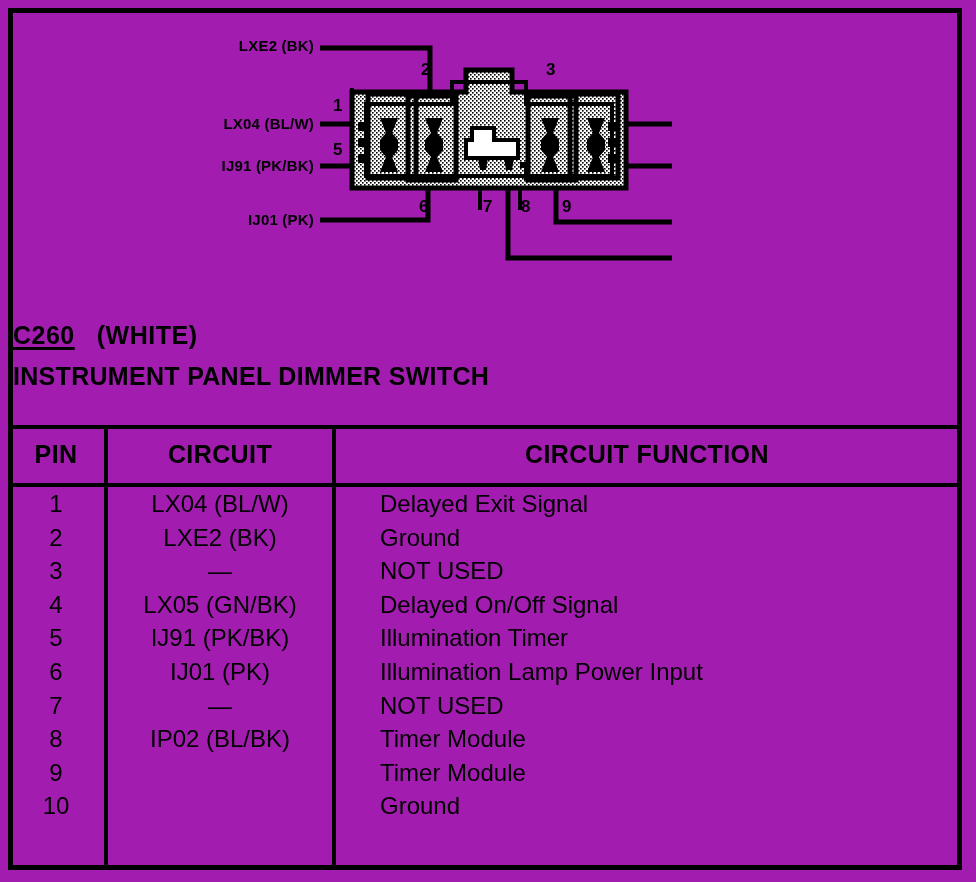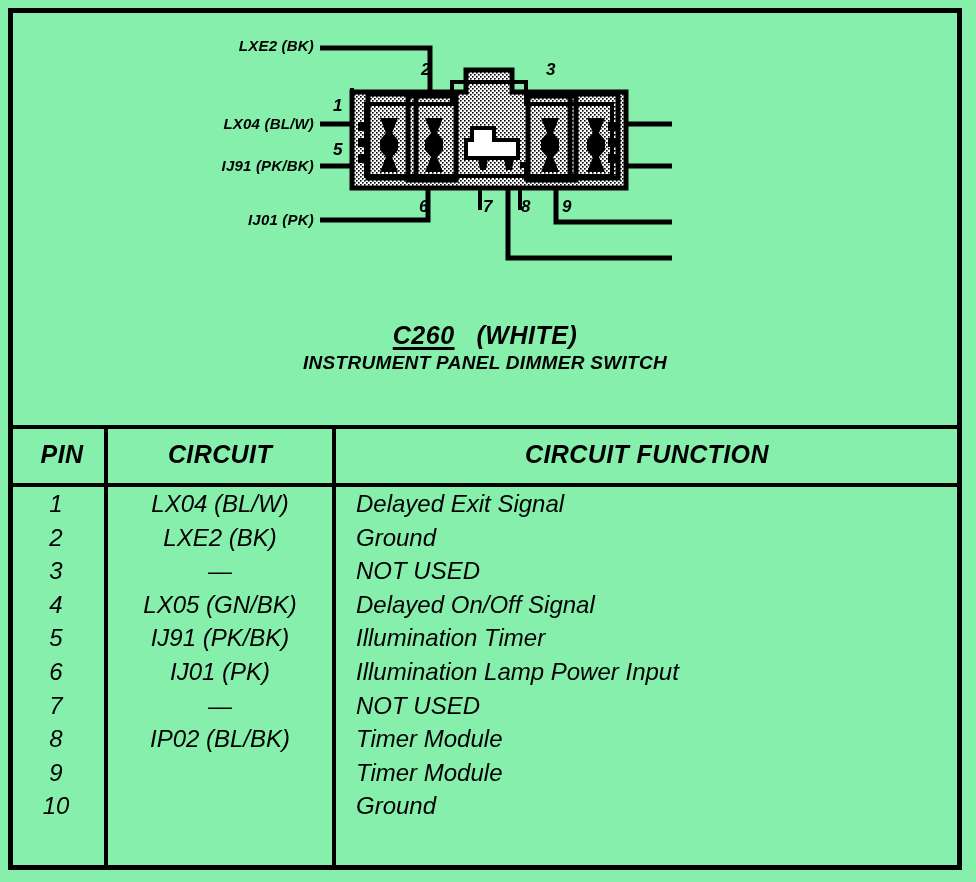--- a/index.html
+++ b/index.html
@@ -11,23 +11,22 @@
   body {
     font-family: "Liberation Sans", sans-serif;
     color: #000000;
     -webkit-font-smoothing: none;
   }
 
   #page {
     position: relative;
     width: 976px;
     height: 882px;
-    background: #86efac;
+    background: #a21caf;
     overflow: hidden;
-    font-style: italic;
   }
 
   
   #outer-frame {
     position: absolute;
     left: 8px;
     top: 8px;
     width: 954px;
     height: 862px;
     border: 5px solid #000;
@@ -62,39 +61,40 @@
     font-family: "Liberation Sans", sans-serif;
     white-space: nowrap;
   }
 
   
   #title-block {
     position: absolute;
     left: 13px;
     top: 318px;
     width: 944px;
-    text-align: center;
+    text-align: left;
   }
   #conn-line {
     font-size: 25px;
     font-weight: bold;
     letter-spacing: 0.5px;
     line-height: 34px;
     white-space: nowrap;
   }
   #conn-id {
     text-decoration: underline;
     text-underline-offset: 3px;
     text-decoration-thickness: 3px;
   }
   #conn-color { margin-left: 22px; }
   #conn-subtitle {
-    font-size: 19px;
+    font-size: 25px;
     font-weight: bold;
     letter-spacing: 0.3px;
+    margin-top: 10px;
     white-space: nowrap;
   }
 
   
   #pin-table {
     position: absolute;
     left: 8px;
     top: 425px;
     width: 954px;
     height: 445px;
@@ -130,21 +130,21 @@
   }
   .th {
     position: absolute;
     top: 11px;
     font-size: 25px;
     font-weight: bold;
     letter-spacing: 0.4px;
     text-align: center;
     white-space: nowrap;
   }
-  #th-pin     { left: 0px;   width: 96px; padding-left: 6px; }
+  #th-pin     { left: 0px;   width: 96px; }
   #th-circuit { left: 100px; width: 224px; }
   #th-func    { left: 328px; width: 622px; }
 
   .tbody {
     position: absolute;
     left: 0;
     top: 58px;
     right: 0;
   }
   .trow {
@@ -161,21 +161,21 @@
     left: 0px;
     width: 96px;
     text-align: center;
   }
   .c-circuit {
     left: 100px;
     width: 224px;
     text-align: center;
   }
   .c-func {
-    left: 348px;
+    left: 372px;
   }
 </style>
 </head>
 <body>
 
 <div id="page">
 
   <div id="outer-frame"></div>
 
   <div id="diagram">

